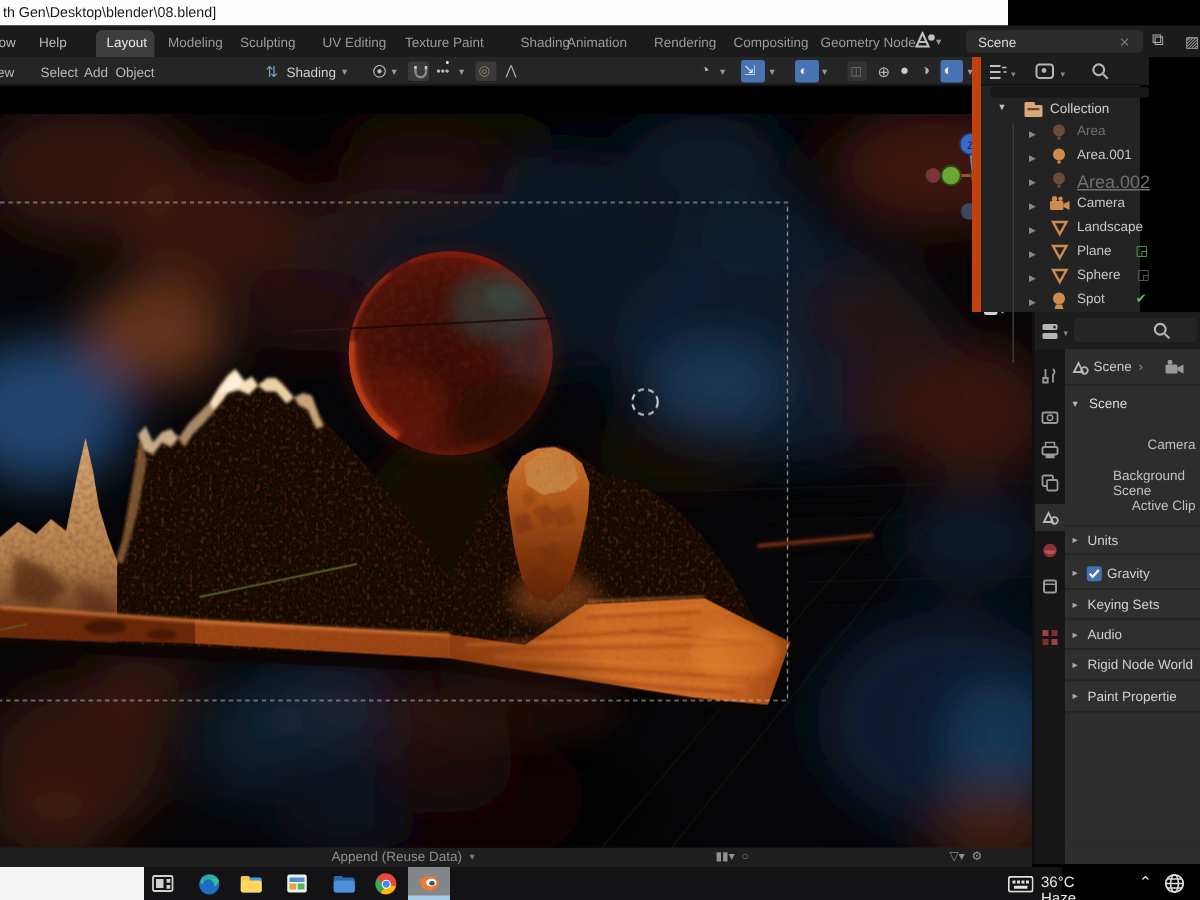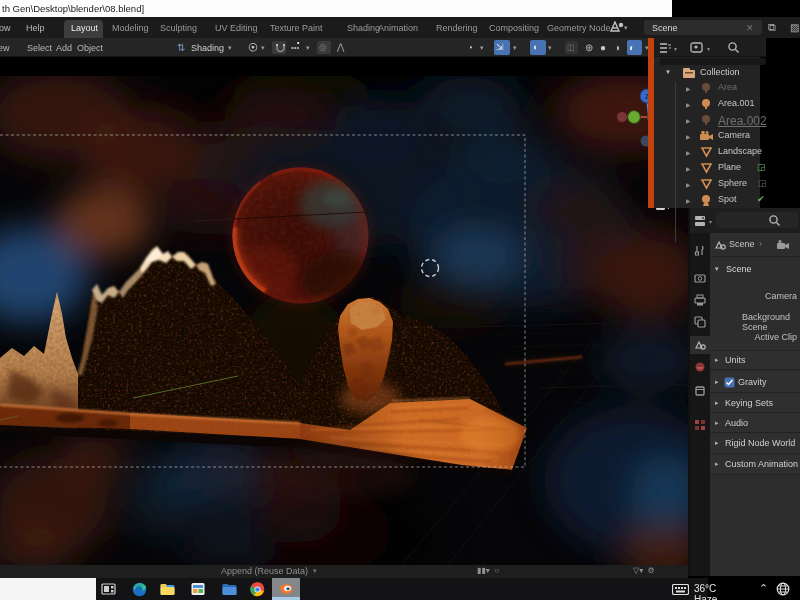--- a/index.html
+++ b/index.html
@@ -540,21 +540,21 @@
       <div class="abs" style="left:0;top:181px;width:92px;height:19px;background:#2f2f2f;border-bottom:1px solid #232323;">
         <span class="abs" style="left:5px;top:5px;color:#aaa;font-size:7px;">▸</span>
         <span class="abs" style="left:15px;top:4px;color:#d0d0d0;font-size:9px;">Audio</span>
       </div>
       <div class="abs" style="left:0;top:201px;width:92px;height:20px;background:#2f2f2f;border-bottom:1px solid #232323;">
         <span class="abs" style="left:5px;top:5px;color:#aaa;font-size:7px;">▸</span>
         <span class="abs" style="left:15px;top:4px;color:#d0d0d0;font-size:9px;">Rigid Node World</span>
       </div>
       <div class="abs" style="left:0;top:222px;width:92px;height:20px;background:#2f2f2f;border-bottom:1px solid #232323;">
         <span class="abs" style="left:5px;top:5px;color:#aaa;font-size:7px;">▸</span>
-        <span class="abs" style="left:15px;top:4px;color:#d0d0d0;font-size:9px;">Custom Animation</span>
+        <span class="abs" style="left:15px;top:4px;color:#d0d0d0;font-size:9px;">Paint Propertie</span>
       </div>
     </div>
   </div>
 
   <div class="abs" style="left:0;top:565px;width:688px;height:13px;background:#1e1e1e;" id="statusbar">
     <span class="abs t" style="left:221px;top:1px;color:#909090;">Append (Reuse Data)</span>
     <span class="abs t" style="left:313px;top:2px;color:#777;font-size:7px;">▾</span>
     <span class="abs t" style="left:477px;top:1px;color:#909090;font-size:8px;">▮▮▾&nbsp;&nbsp;○</span>
     <span class="abs t" style="left:633px;top:1px;color:#909090;font-size:8px;">▽▾&nbsp;&nbsp;⚙</span>
   </div>

